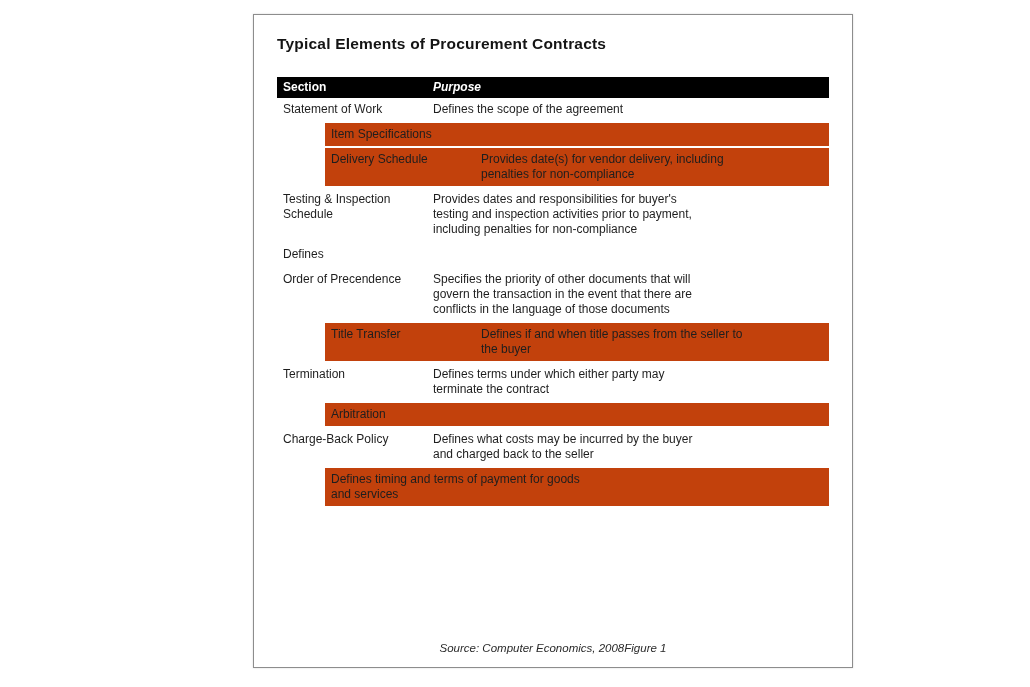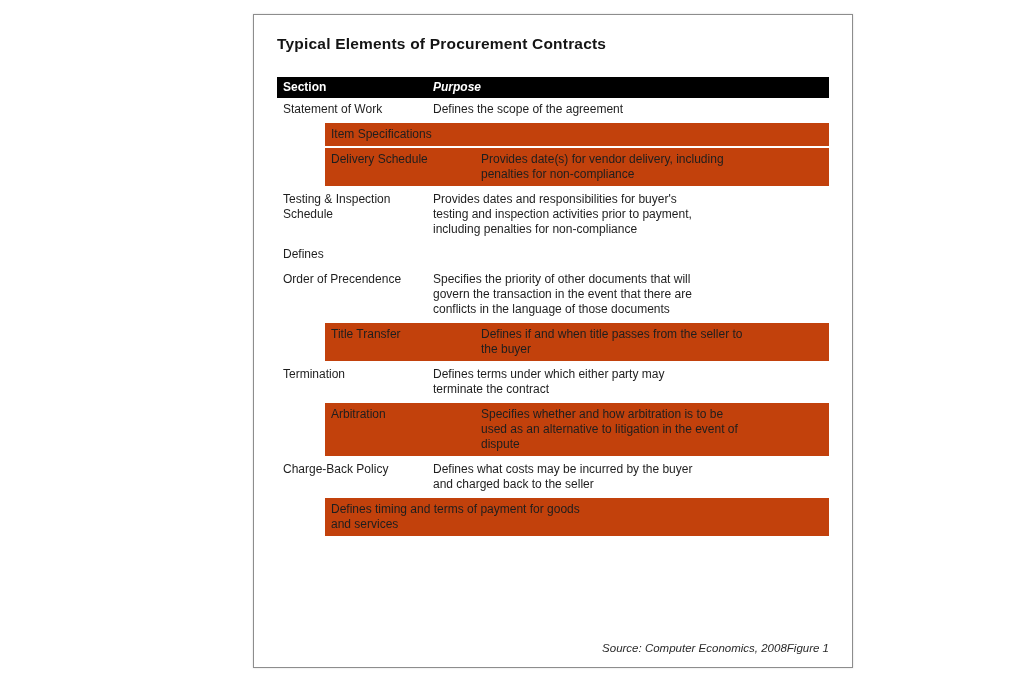--- a/index.html
+++ b/index.html
@@ -78,21 +78,21 @@
   .cell-purpose {
     flex: 1;
     padding-right: 2px;
   }
   .page-footer {
     position: absolute;
     left: 23px;
     right: 23px;
     bottom: 13px;
     display: flex;
-    justify-content: flex-end;
+    justify-content: center;
     font-size: 11.5px;
     font-style: italic;
     color: #2a2a2a;
   }
 </style>
 </head>
 <body>
 
 <div class="page-card">
   <div class="page-inner">
@@ -146,23 +146,20 @@
   </div>
 
   <div class="trow">
     <div class="cell-section">Termination</div>
     <div class="cell-purpose">Defines terms under which either party may
 terminate the contract</div>
   </div>
 
   <div class="trow shaded">
     <div class="cell-section">Arbitration</div>
-    <div class="cell-purpose">Specifies whether and how arbitration is to be
-used as an alternative to litigation in the event of
-dispute</div>
   </div>
 
   <div class="trow">
     <div class="cell-section">Charge-Back Policy</div>
     <div class="cell-purpose">Defines what costs may be incurred by the buyer
 and charged back to the seller</div>
   </div>
 
   <div class="trow shaded">
     <div class="cell-purpose">Defines timing and terms of payment for goods

